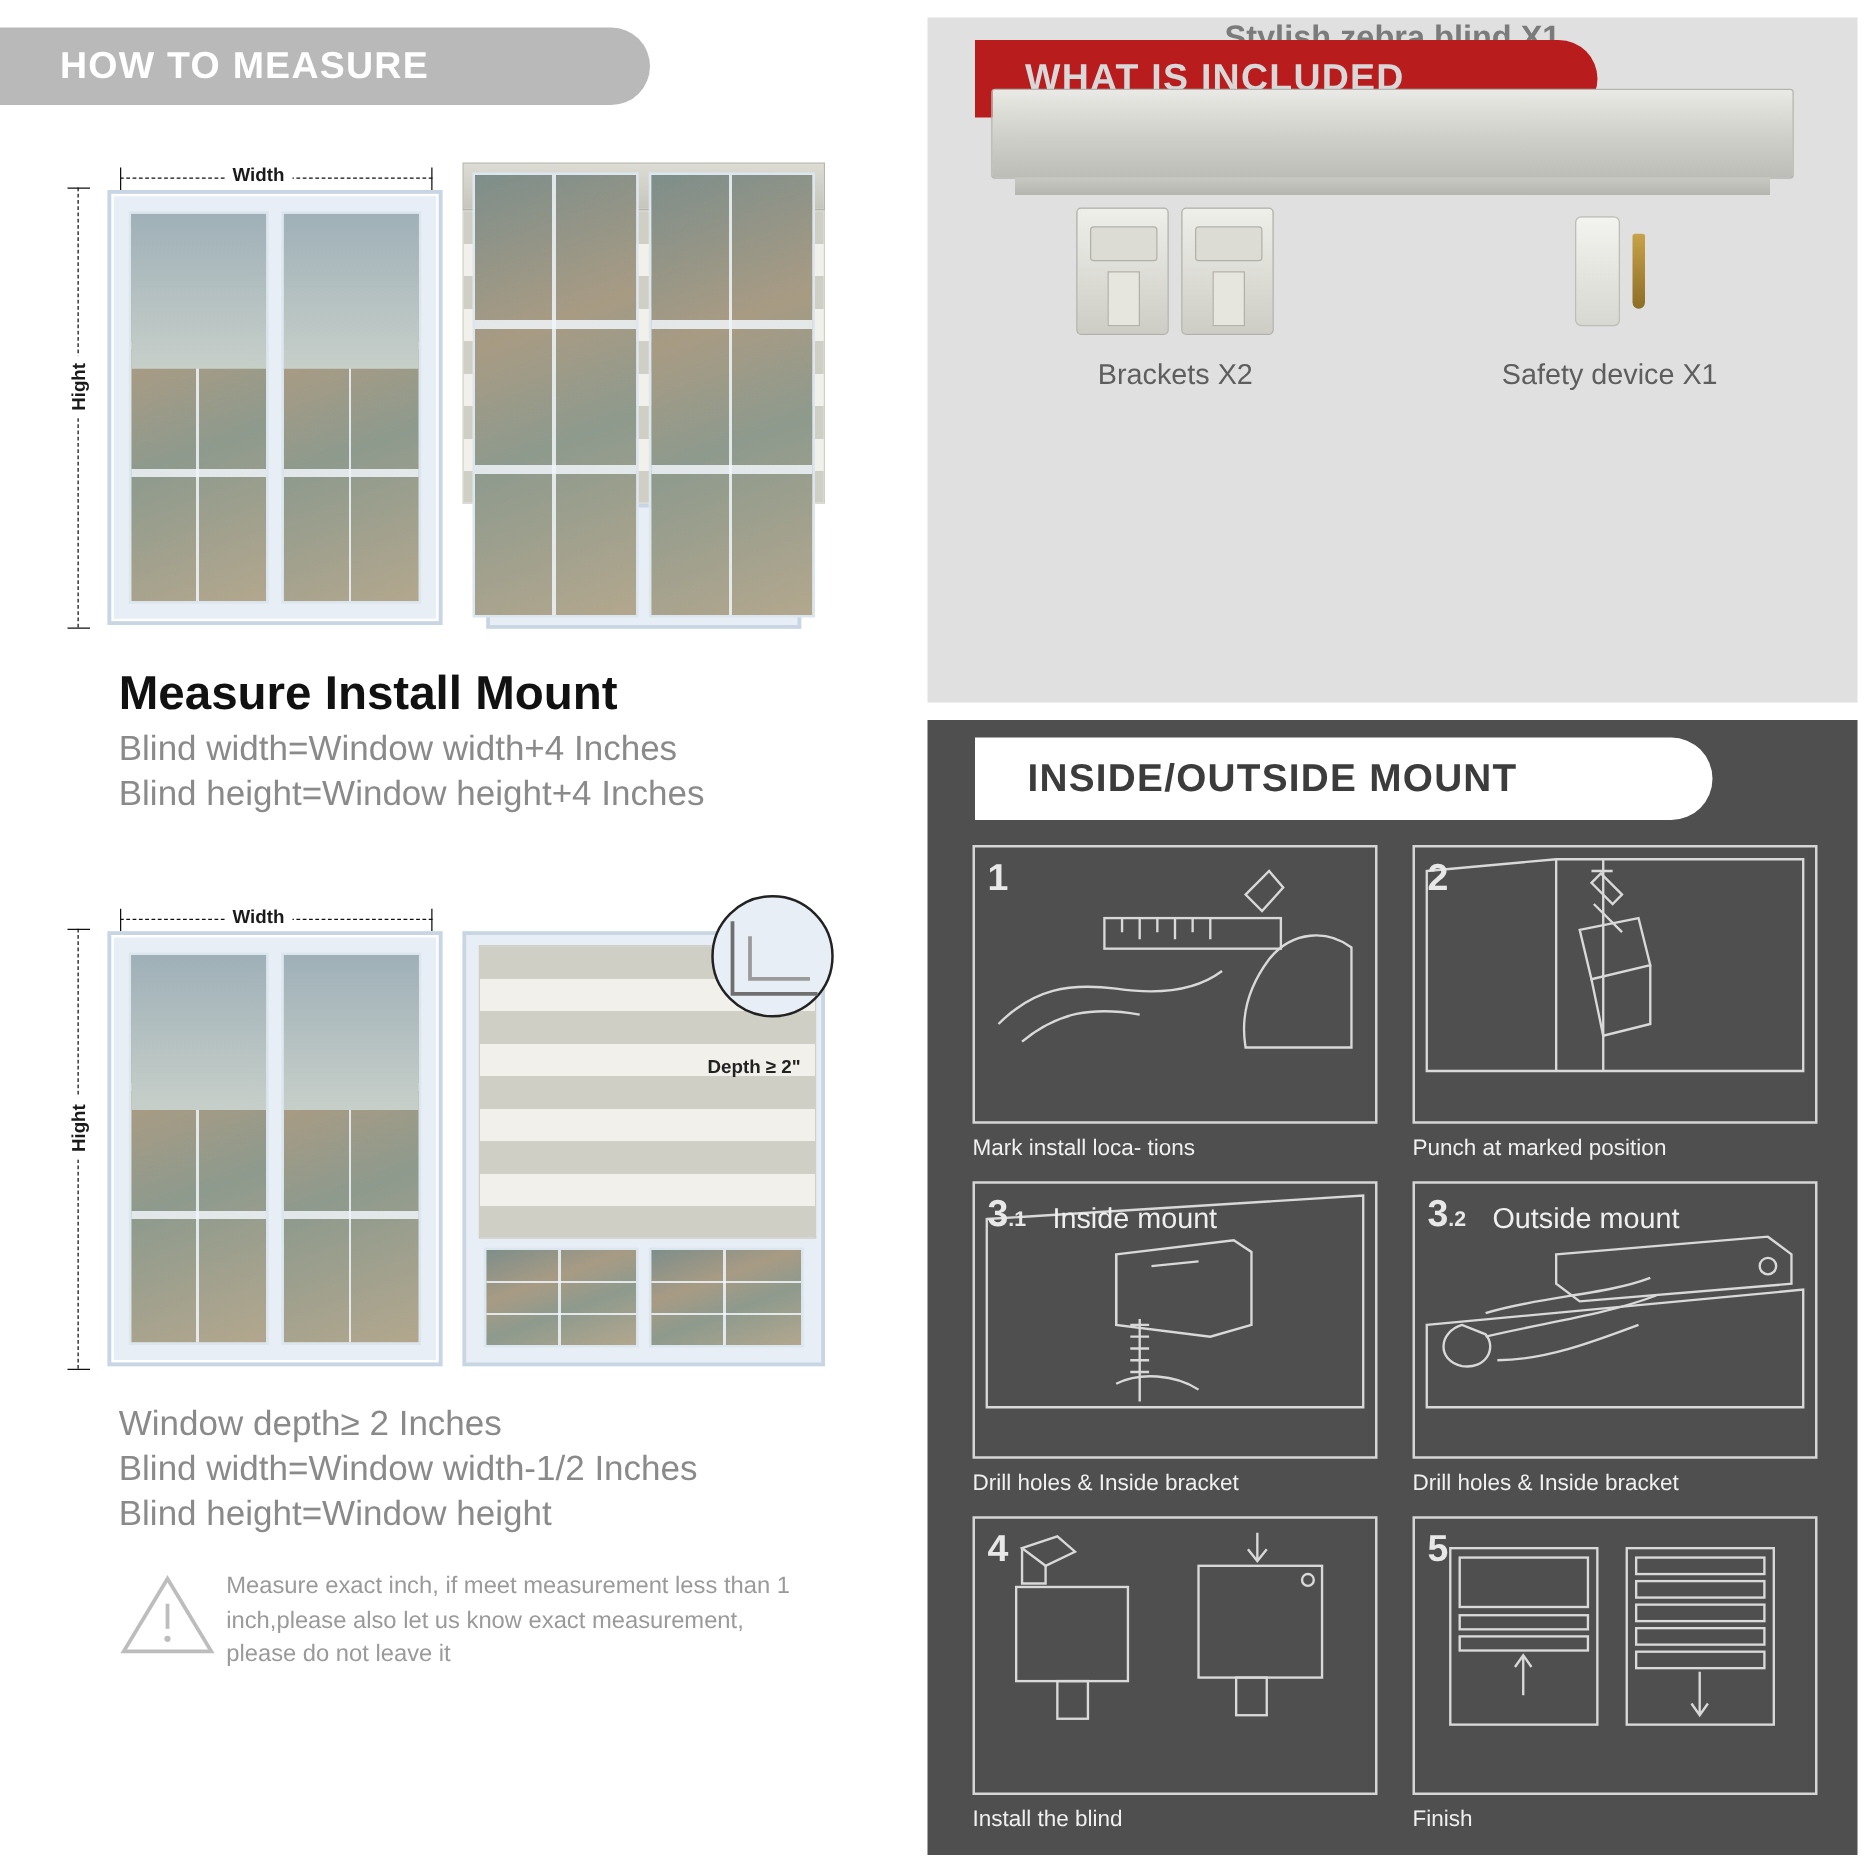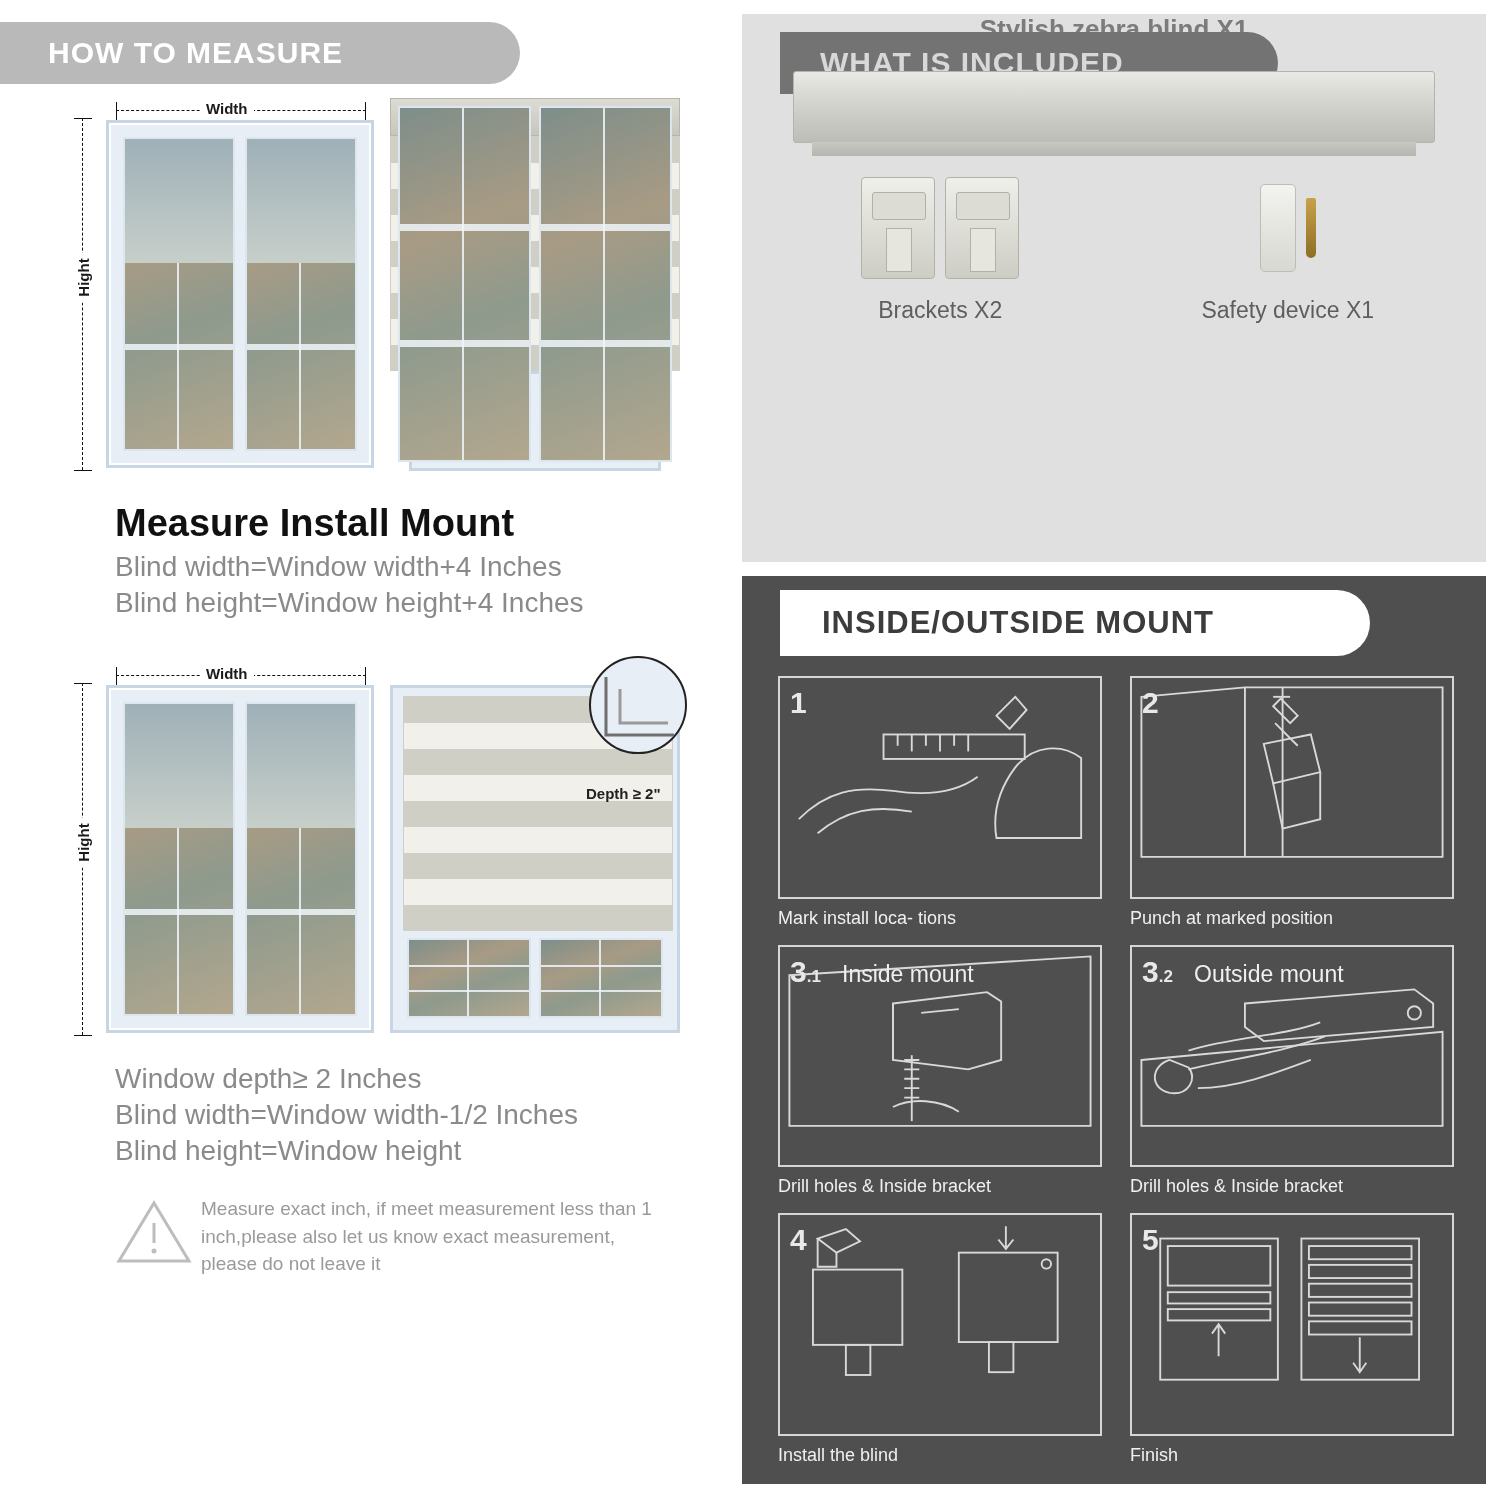--- a/index.html
+++ b/index.html
@@ -22,21 +22,21 @@
     height:62px;
     border-radius:0 32px 32px 0;
     padding-left:48px;
     font-size:30px;font-weight:bold;letter-spacing:1px;
     color:#ffffff;background:#b9b9b9;
     box-sizing:border-box;
   }
   .banner.left{width:520px;margin-top:22px;}
 
   
-  .measure-block{padding:10px 0 0 60px;}
+  .measure-block{padding:10px 0 0 40px;margin-top:32px;}
   .diagram-row{position:relative;height:400px;width:640px;}
 
   .dim-label{
     font-size:15px;color:#1a1a1a;font-weight:bold;
     position:absolute;background:#fff;padding:0 6px;
   }
 
   
   .window{
     position:absolute;
@@ -96,36 +96,36 @@
   
   .note{display:flex;gap:8px;margin:28px 0 0 55px;align-items:flex-start;}
   .note-text{font-size:19px;color:#9a9a9a;line-height:1.45;max-width:470px;}
 
   
   .included-panel{
     position:relative;margin:14px 14px 0 0;height:548px;background:#e0e0e0;
   }
   .banner.included{
     position:absolute;left:38px;top:18px;width:498px;height:62px;
-    background:#737373;color:#d8d8d8;border-radius:0 32px 32px 0;padding-left:40px;
+    background:#b91c1c;color:#d8d8d8;border-radius:0 32px 32px 0;padding-left:40px;
   }
   .included-title{
     text-align:center;font-size:26px;color:#7b7b7b;font-weight:bold;
   }
   .rail{
     margin:26px auto 0 auto;width:640px;height:70px;
     background:linear-gradient(180deg,#e9e9e5,#cfcfc9 55%,#bdbdb7);
     border:1px solid #b4b4ae;border-radius:3px;position:relative;
   }
   .rail::after{
     content:"";position:absolute;left:18px;right:18px;bottom:-14px;height:14px;
     background:linear-gradient(180deg,#c9c9c3,#b5b5af);
   }
   .parts{
-    display:flex;justify-content:space-around;align-items:center;
+    display:flex;justify-content:space-around;align-items:flex-end;
     margin-top:40px;padding:0 40px;height:130px;gap:31px;
   }
   .part{width:30%;text-align:center;}
   .part-art{height:110px;display:flex;align-items:center;justify-content:center;gap:10px;}
   .bracket{
     width:72px;height:100px;
     background:linear-gradient(180deg,#efefe9,#cdcdc6);
     border:1px solid #b1b1aa;border-radius:4px;position:relative;
   }
   .bracket::before{

